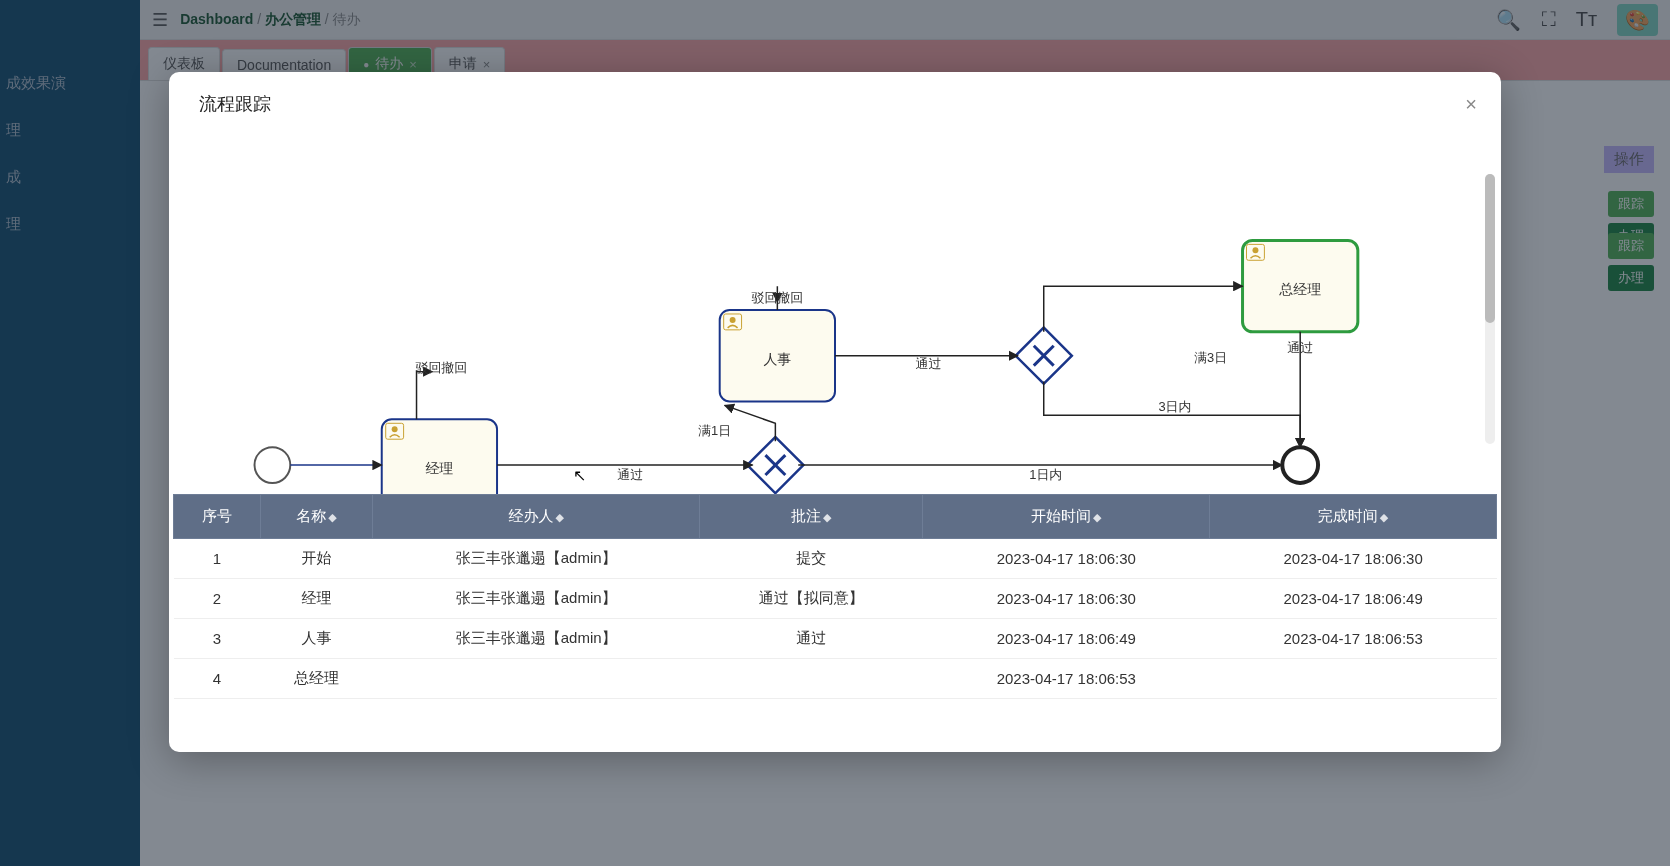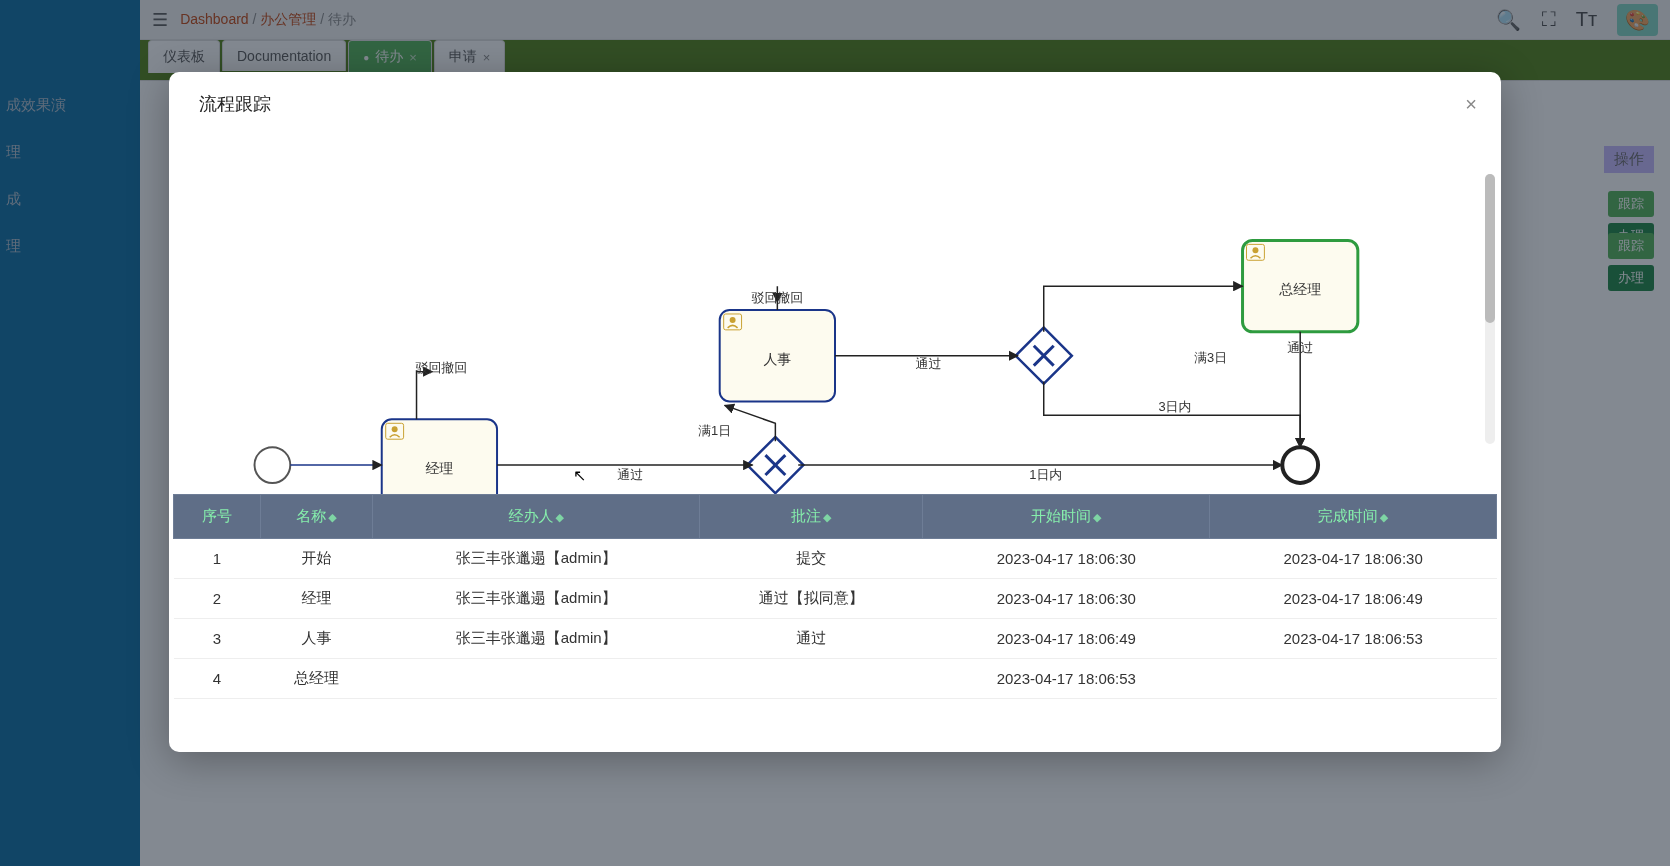--- a/index.html
+++ b/index.html
@@ -15,45 +15,45 @@
   }
   
   .app-bg {
     position: absolute;
     inset: 0;
     background: #f4f5f7;
   }
   .sidebar-bg {
     position: absolute;
     left: 0; top: 0; bottom: 0; width: 140px;
-    background: #0369a1;
+    background: #0c4a6e;
     color: #aab;
-    padding-top: 82px;
+    padding-top: 60px;
   }
   .sidebar-bg div { padding: 14px 6px; color: #aebdcc; font-size: 15px; }
   .topbar {
     position: absolute;
     left: 140px; right: 0; top: 0; height: 40px;
     background: #f2f2f2;
     display: flex; align-items: center; gap: 12px;
     padding: 0 12px;
     border-bottom: 1px solid #e0e0e0;
   }
   .breadcrumb span { color: #888; }
-  .breadcrumb a { color: #c2410c; text-decoration: none; }
+  .breadcrumb a { color: #14532d; text-decoration: none; font-weight: bold; }
   .top-icons {
     margin-left: auto;
     display: flex; gap: 20px; align-items: center;
     font-size: 20px; color: #444;
   }
   .tabs-bar {
     position: absolute;
     left: 140px; top: 40px; right: 0; height: 40px;
-    background: #4d7c0f;
-    display: flex; align-items: flex-start; gap: 2px;
+    background: #fca5a5;
+    display: flex; align-items: flex-end; gap: 2px;
     padding: 0 8px;
   }
   .tab {
     padding: 7px 14px; background: #fff;
     border: 1px solid #ddd; border-bottom: none; border-radius: 4px 4px 0 0;
     color: #555; font-size: 14px;
     display: flex; align-items: center; gap: 6px;
   }
   .tab.active { background: #4CAF50; color: #fff; }
   .tab .close { color: inherit; opacity: .7; font-size: 13px; }
@@ -105,21 +105,21 @@
     height: 370px;
     position: relative;
     margin: 0 4px 0 4px;
     overflow: hidden;
   }
   .diagram-svg { width: 100%; height: 100%; }
   
   .tbl-wrap { flex: 1; overflow: auto; padding: 0 4px 4px 4px; }
   table { width: 100%; border-collapse: collapse; }
   thead th {
-    background: #5f6e87; color: #86efac; font-weight: 400;
+    background: #5f6e87; color: #ffffff; font-weight: 400;
     padding: 12px 8px; font-size: 15px;
     border: 1px solid #6e7d96;
   }
   th .sort { font-size: 11px; opacity: .8; margin-left: 2px; }
   tbody td {
     padding: 10px 8px; text-align: center; font-size: 15px; color: #333;
     border-bottom: 1px solid #eee;
   }
   
   .task-rect { fill: #fdfbef; stroke: #1a3589; stroke-width: 2; }

